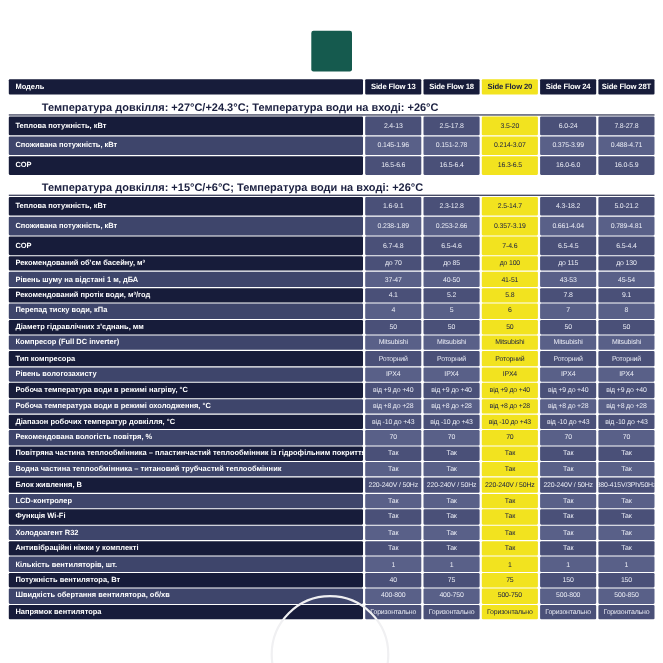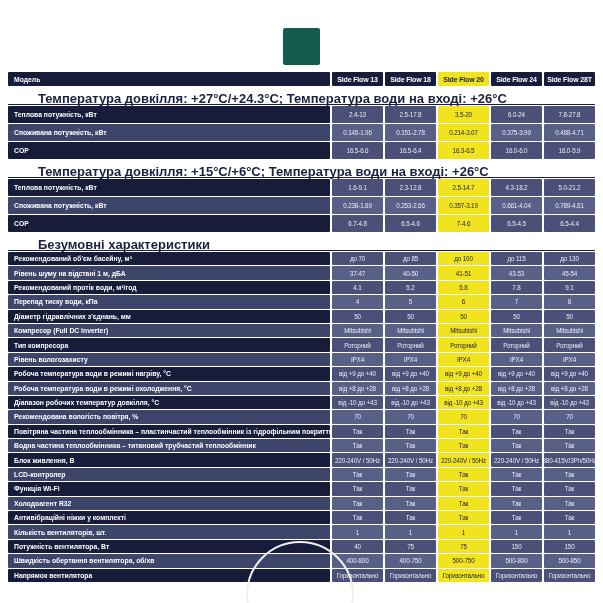--- a/index.html
+++ b/index.html
@@ -13,21 +13,21 @@
   #spec-table { position:absolute; left:8px; top:72px; width:587px; }
 
   .grid-row { display:grid; grid-template-columns:1fr 51px 51px 51px 51px 51px;
     column-gap:2px; margin-top:1px; }
 
   .hdr { height:14px; margin-top:0; }
   .hdr .cell { background:#171c3a; color:#ffffff; font-weight:bold; font-size:7px; }
   .hdr .cell.hl { background:#f2e31f; color:#1b2040; }
 
   .sec-title { margin-top:6px; height:13px; padding-left:30px; display:flex;
-    align-items:center; font-size:13px; font-weight:bold; color:#1b2040;
+    align-items:center; font-size:10px; font-weight:bold; color:#1b2040;
     border-bottom:1.5px solid #1b2040; white-space:nowrap; }
 
   .cell { display:flex; align-items:center; justify-content:center;
     border-radius:1px; white-space:nowrap; overflow:hidden;
     font-size:6.3px; letter-spacing:-0.15px; color:#e9ebf4; }
   .cell.lbl { justify-content:flex-start; padding-left:6px; font-size:6.8px;
     font-weight:bold; color:#ffffff; letter-spacing:0; }
 
   .sec-perf .grid-row { height:17px; }
   .sec-char .grid-row { height:13.4px; }
@@ -103,21 +103,20 @@
         <div class="grid-row rA">
           <div class="cell lbl">COP</div>
           <div class="cell val">6.7-4.8</div>
           <div class="cell val">6.5-4.6</div>
           <div class="cell val hl">7-4.6</div>
           <div class="cell val">6.5-4.5</div>
           <div class="cell val">6.5-4.4</div>
         </div>
       </div>
       <div class="sec-char">
-        <div class="sec-title">Безумовні характеристики</div>
         <div class="grid-row rA">
           <div class="cell lbl">Рекомендований об'єм басейну, м³</div>
           <div class="cell val">до 70</div>
           <div class="cell val">до 85</div>
           <div class="cell val hl">до 100</div>
           <div class="cell val">до 115</div>
           <div class="cell val">до 130</div>
         </div>
         <div class="grid-row rB">
           <div class="cell lbl">Рівень шуму на відстані 1 м, дБА</div>

